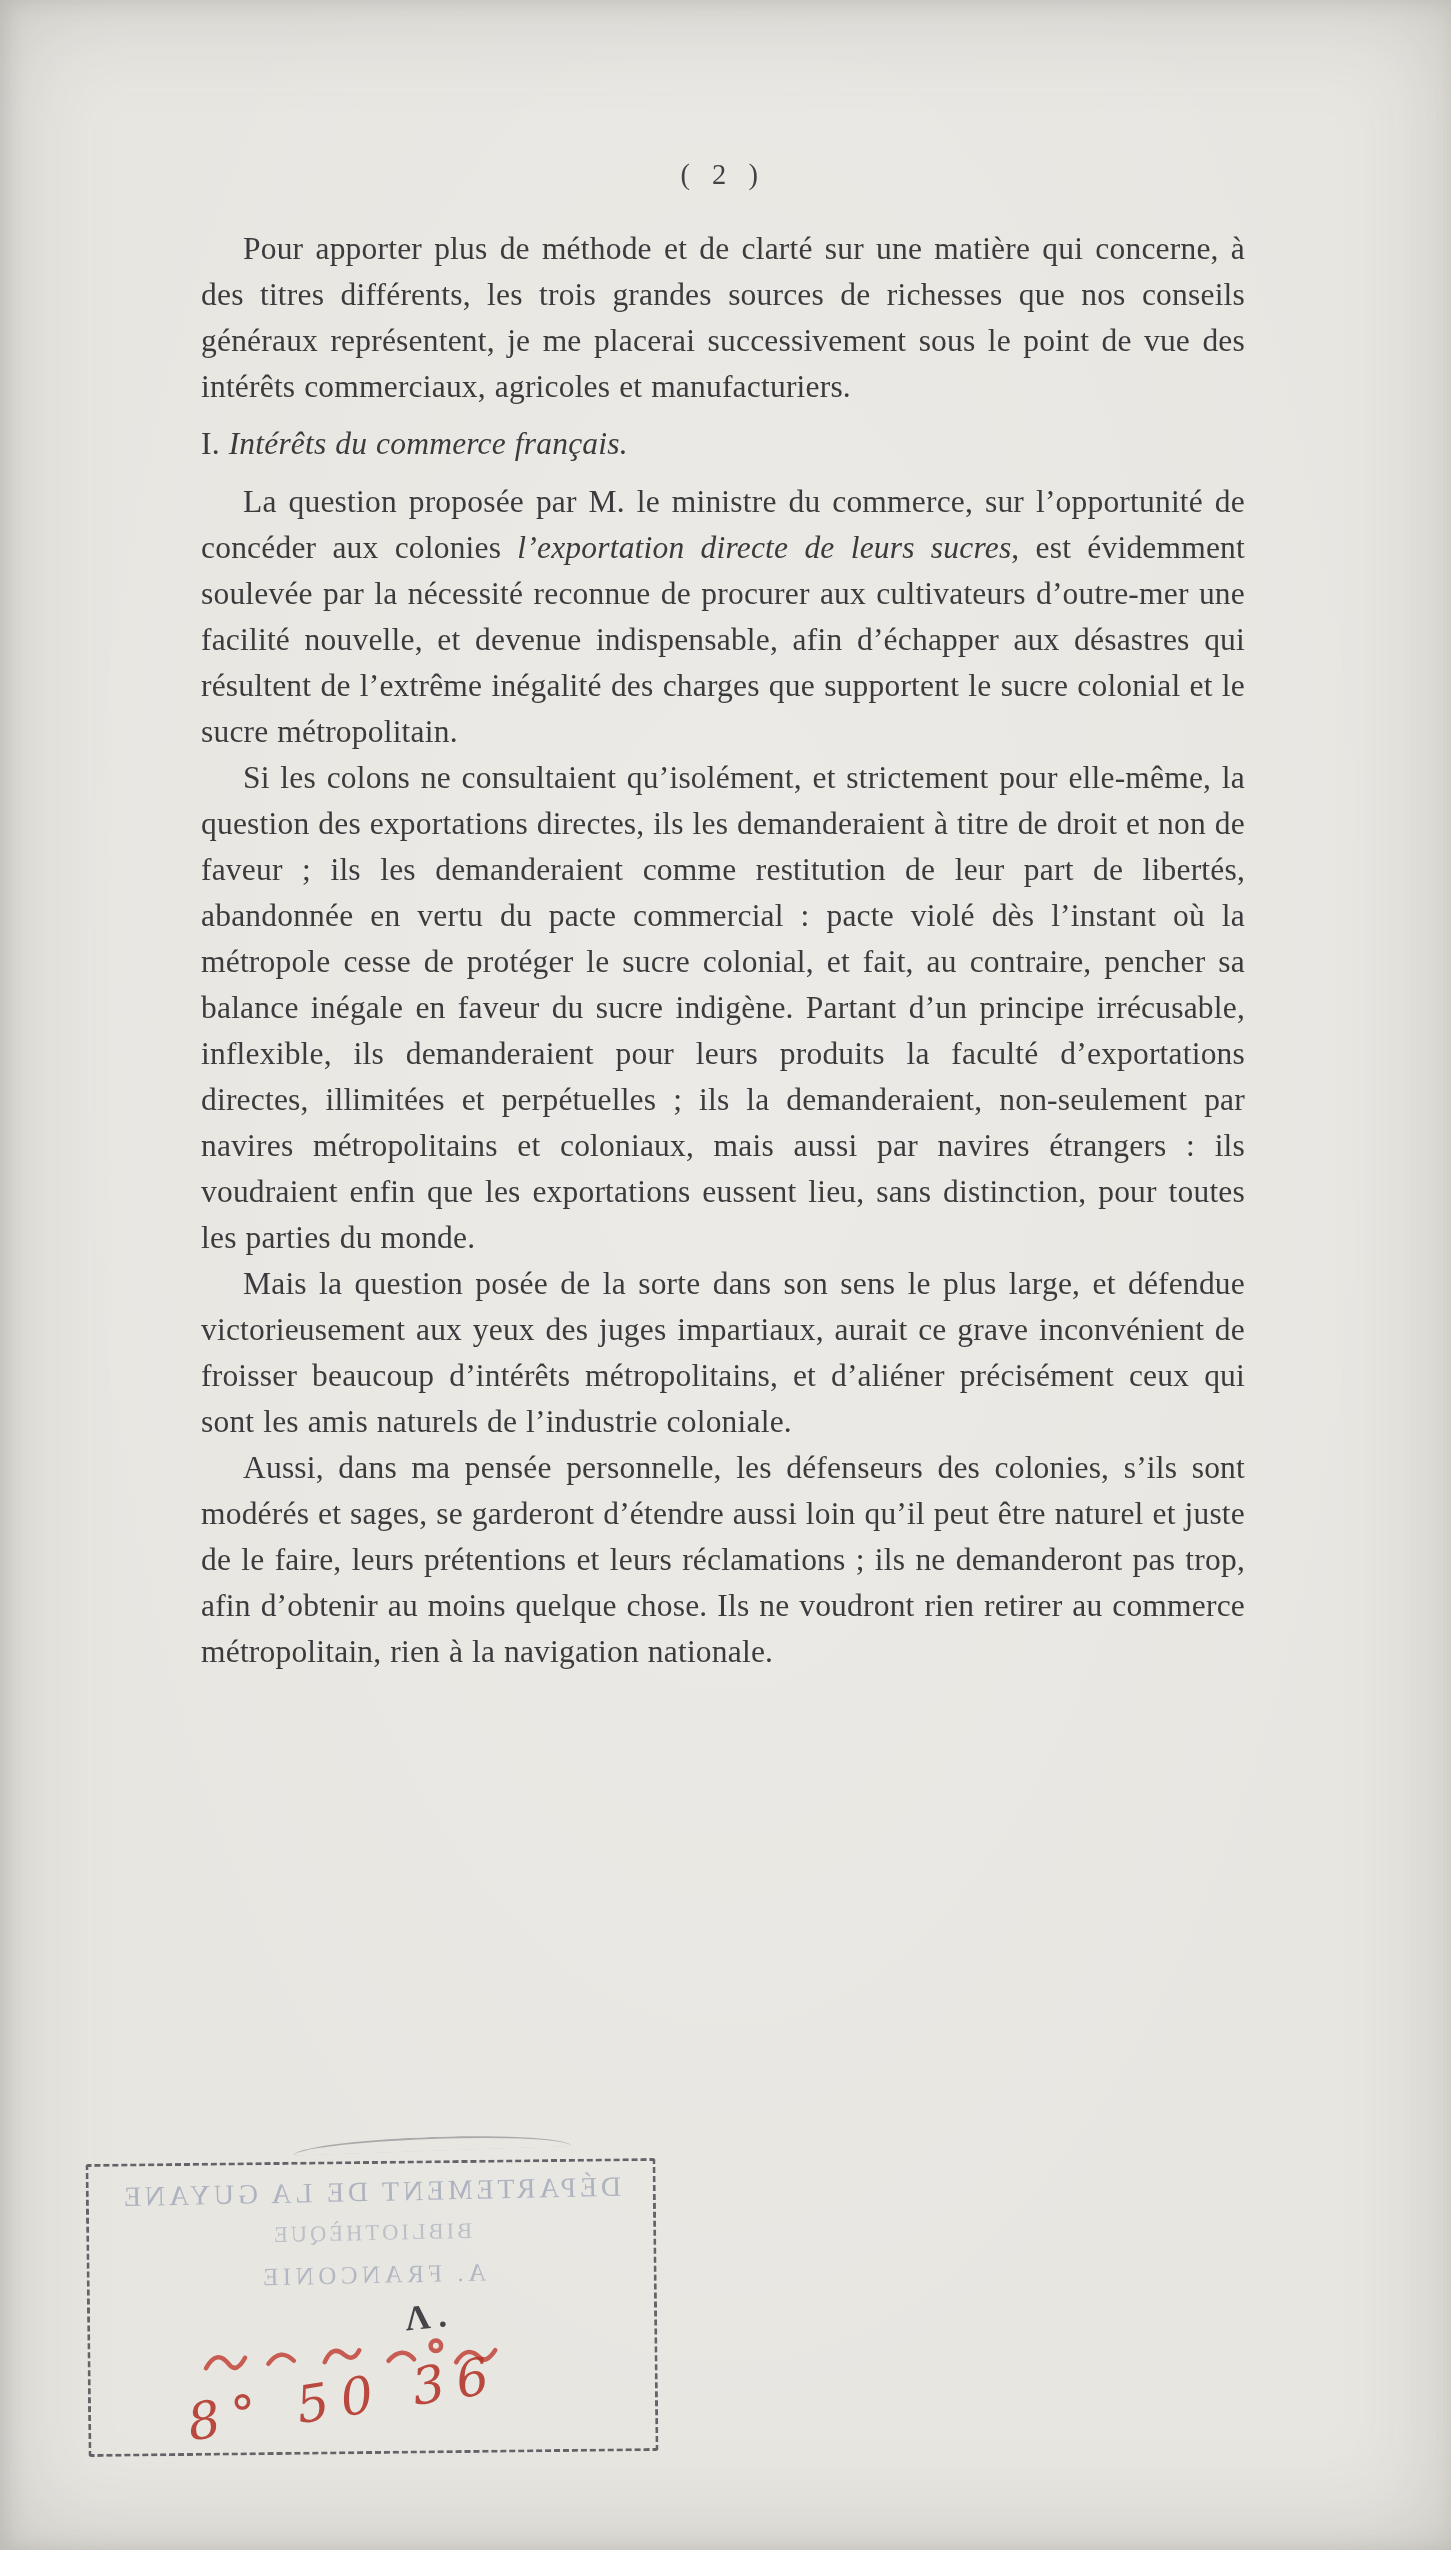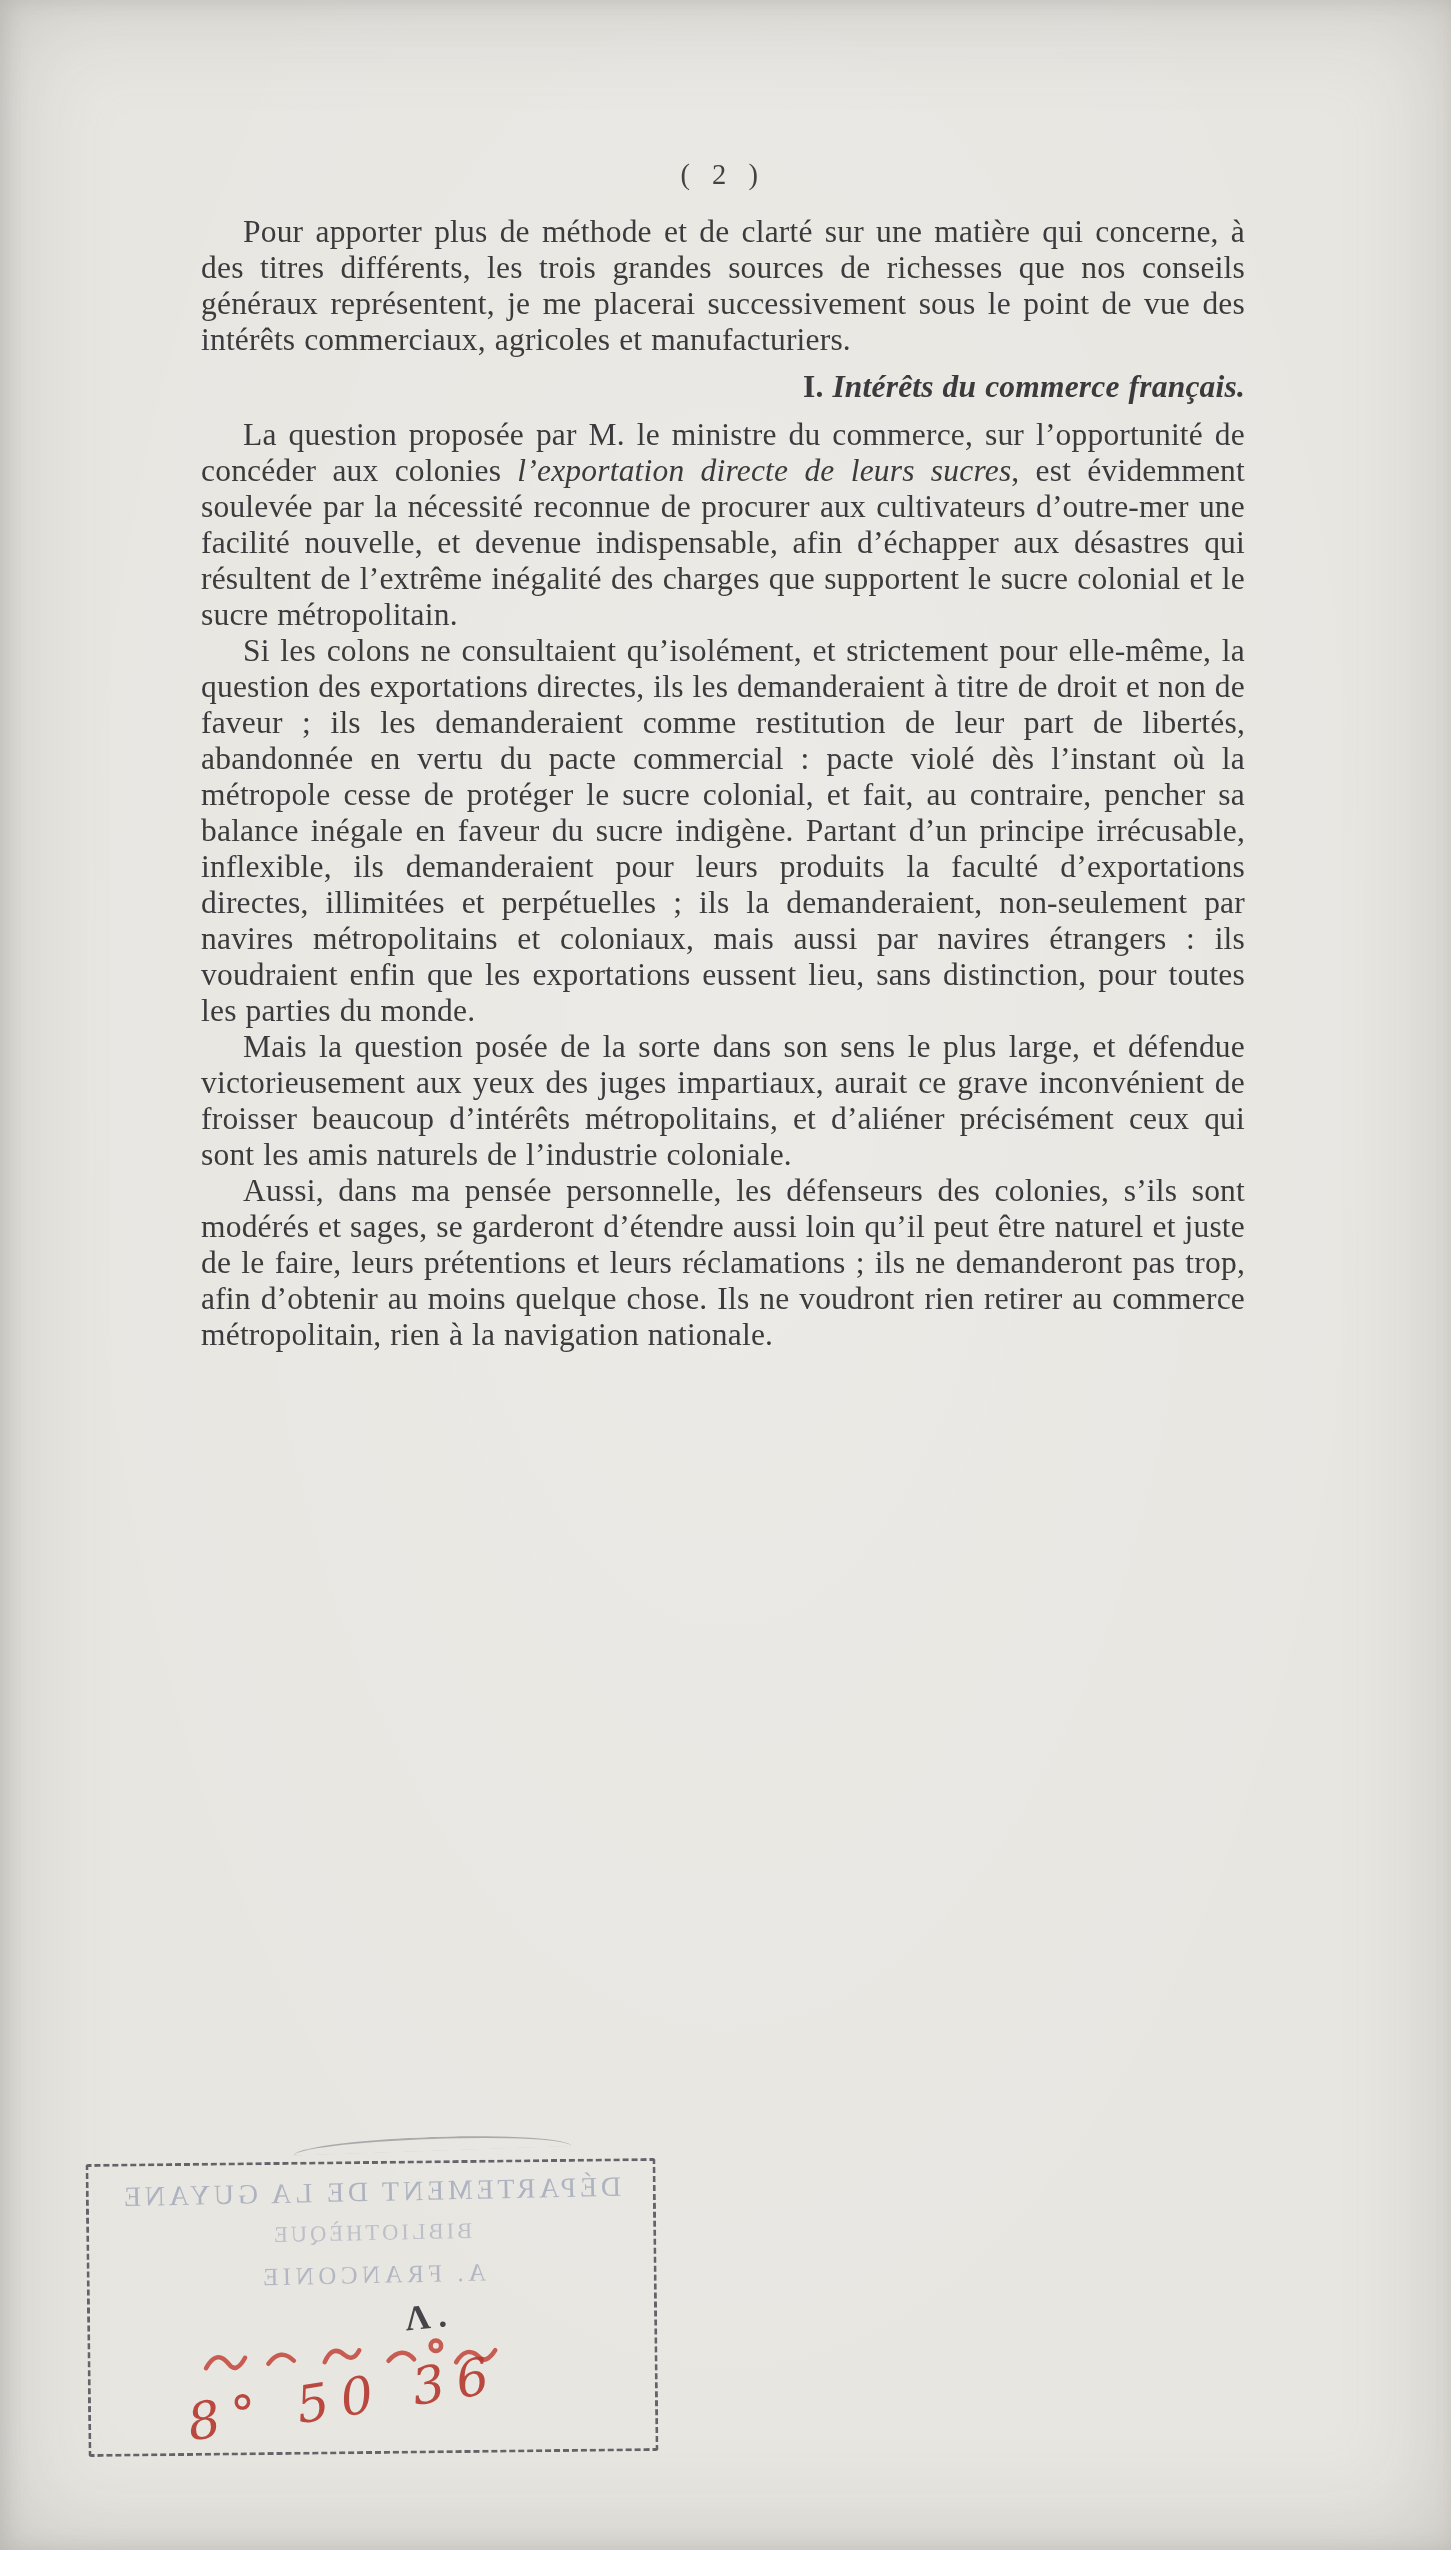--- a/index.html
+++ b/index.html
@@ -28,38 +28,38 @@
     top: 159px;
     left: 201px;
     width: 1044px;
     text-align: center;
     font-size: 28.5px;
     letter-spacing: 7.5px;
     color: #434345;
   }
   .text-block {
     position: absolute;
-    top: 214px;
+    top: 226px;
     left: 201px;
     width: 1044px;
     font-size: 31.5px;
-    line-height: 36px;
+    line-height: 46px;
     letter-spacing: 0.2px;
     word-spacing: 0.8px;
     text-align: justify;
   }
   .para {
     margin: 0;
     text-indent: 42px;
   }
   .heading {
     margin: 10.5px 0 12px 0;
-    text-align: right;
+    text-align: left;
     font-size: 31.5px;
-    font-weight: bold;
+    font-weight: normal;
     text-indent: 0;
   }
   .heading em, .inline-it {
     font-style: italic;
   }
   
   .smudge {
     position: absolute;
     left: 293px;
     top: 2137px;

